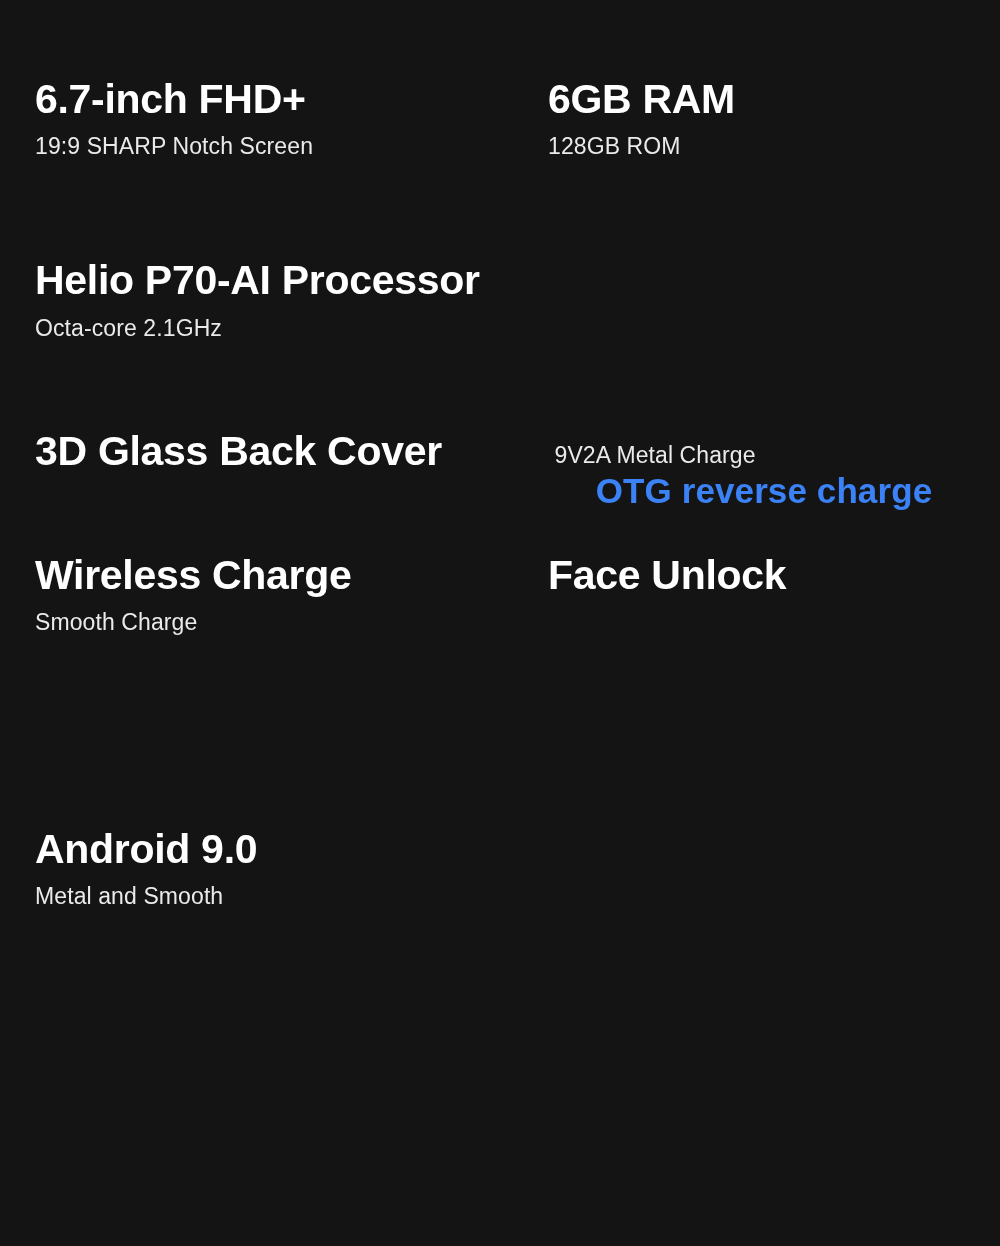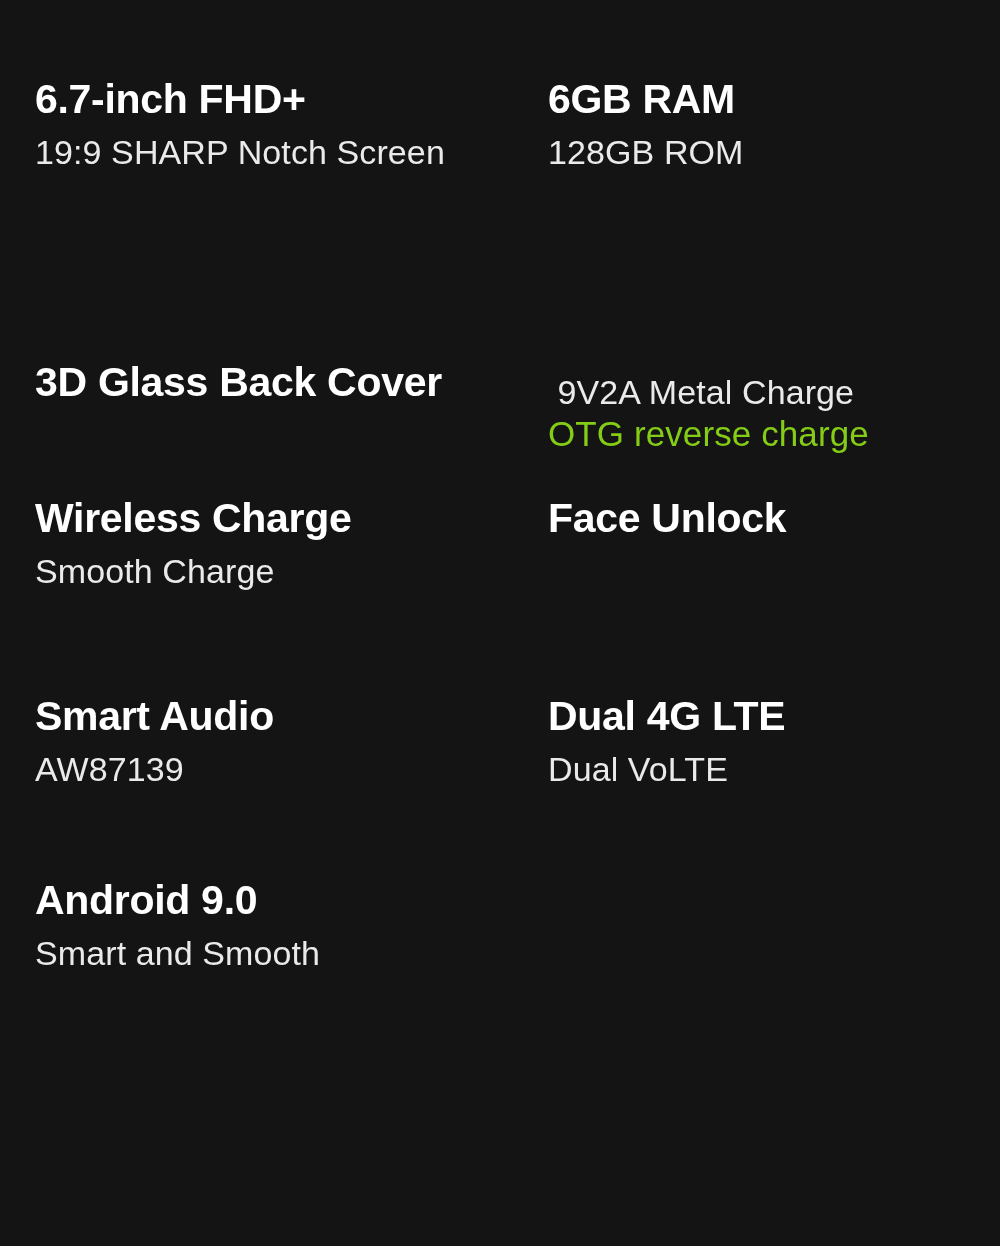--- a/index.html
+++ b/index.html
@@ -45,37 +45,38 @@
   .spec-title {
     font-size: 41px;
     font-weight: bold;
     color: #ffffff;
     line-height: 1.06;
     letter-spacing: -0.3px;
     white-space: nowrap;
   }
 
   .spec-sub {
-    font-size: 34px;
+    font-size: 23px;
     font-weight: 300;
     color: #eaeaea;
     line-height: 1.16;
     letter-spacing: 0.1px;
     margin-top: 12px;
     white-space: pre;
   }
 
   .spec-sub-extra {
     font-size: 35px;
-    font-weight: 400;
-    color: #84cc16;
+    font-weight: 700;
+    color: #3b82f6;
     line-height: 1.16;
     letter-spacing: 0.1px;
     margin-top: 2px;
     white-space: pre;
+    text-align: center;
   }
 
   
   .gap-1 { height: 99px; }
   .gap-2 { height: 89px; }
   .gap-3 { height: 42px; }
   .gap-4 { height: 103px; }
   .gap-5 { height: 89px; }
 </style>
 </head>
@@ -89,20 +90,24 @@
       <div class="spec-sub">19:9 SHARP Notch Screen</div>
     </div>
     <div class="spec-cell right">
       <div class="spec-title">6GB RAM</div>
       <div class="spec-sub">128GB ROM</div>
     </div>
   </div>
   <div class="gap-1"></div>
 
   <div class="spec-row">
+    <div class="spec-cell left">
+      <div class="spec-title">Helio P70-AI Processor</div>
+      <div class="spec-sub">Octa-core 2.1GHz</div>
+    </div>
   </div>
   <div class="gap-2"></div>
 
   <div class="spec-row">
     <div class="spec-cell left">
       <div class="spec-title">3D Glass Back Cover</div>
     </div>
     <div class="spec-cell right">
       <div class="spec-sub"> 9V2A Metal Charge</div>
       <div class="spec-sub-extra">OTG reverse charge</div>
@@ -114,32 +119,22 @@
     <div class="spec-cell left">
       <div class="spec-title">Wireless Charge</div>
       <div class="spec-sub">Smooth Charge</div>
     </div>
     <div class="spec-cell right">
       <div class="spec-title">Face Unlock</div>
     </div>
   </div>
   <div class="gap-4"></div>
 
-  <div class="spec-row">
-    <div class="spec-cell left">
-      <div class="spec-title">Smart Audio</div>
-      <div class="spec-sub">AW87139</div>
-    </div>
-    <div class="spec-cell right">
-      <div class="spec-title">Dual 4G LTE</div>
-      <div class="spec-sub">Dual VoLTE</div>
-    </div>
-  </div>
   <div class="gap-5"></div>
 
   <div class="spec-row">
     <div class="spec-cell right">
       <div class="spec-title">Android 9.0</div>
-      <div class="spec-sub">Smart and Smooth</div>
+      <div class="spec-sub">Metal and Smooth</div>
     </div>
   </div>
 
 </div>
 
 </body></html>

